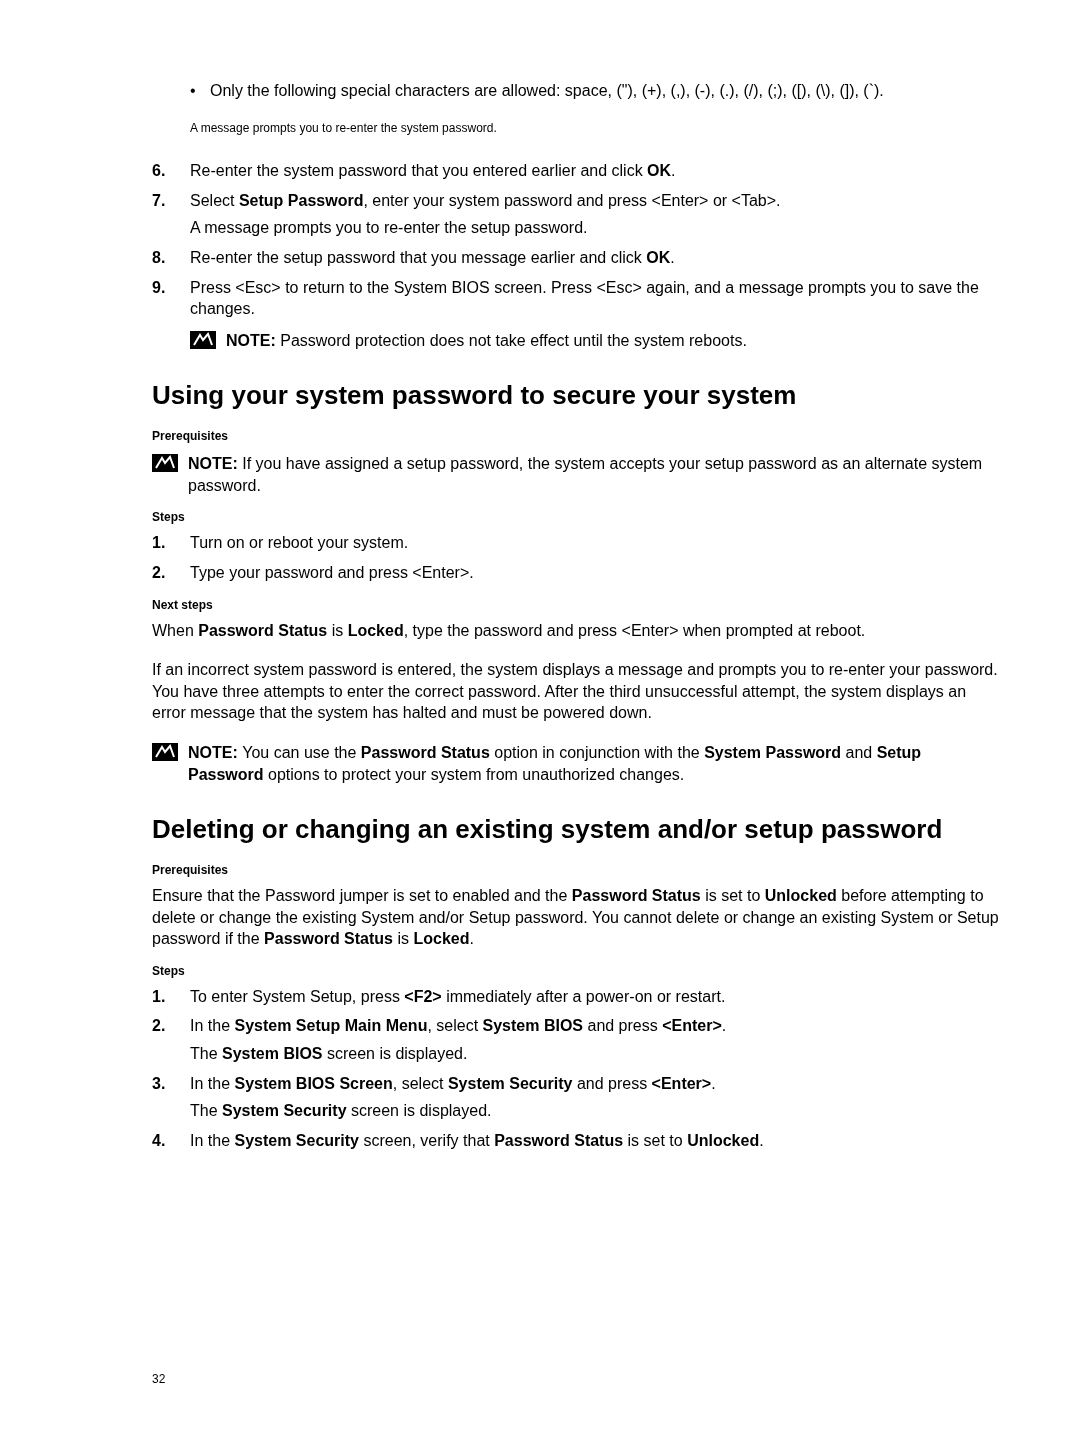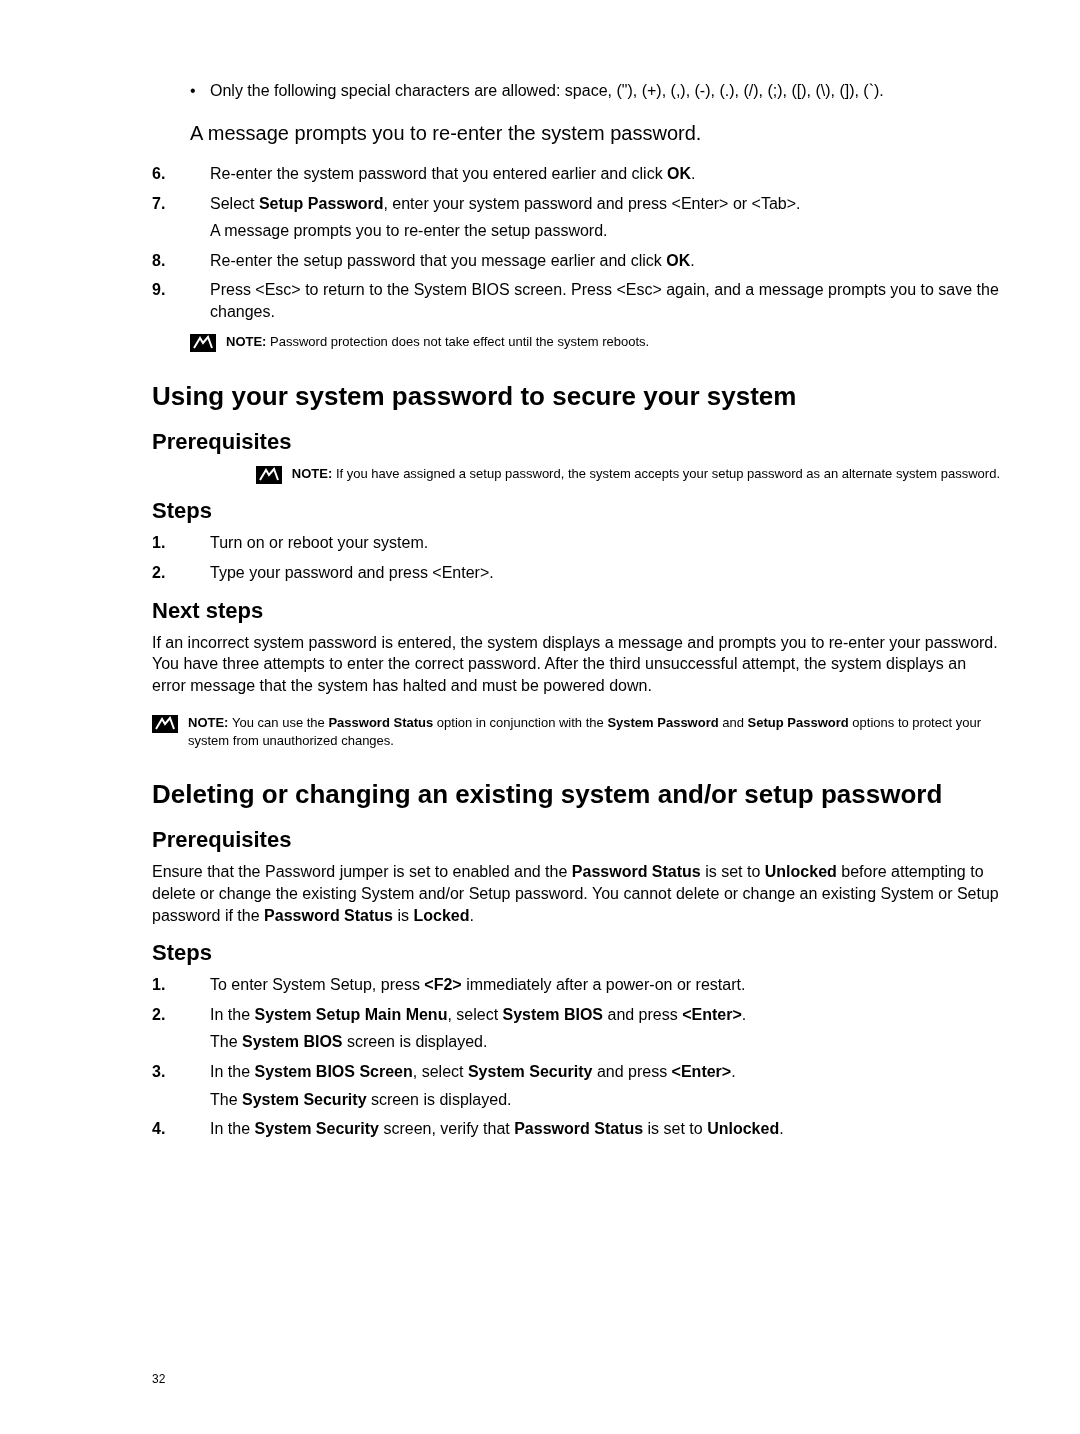--- a/index.html
+++ b/index.html
@@ -1,30 +1,30 @@
 <!DOCTYPE html>
 <html><head>
 <meta charset="utf-8">
 <style>
   * { margin: 0; padding: 0; box-sizing: border-box; }
   html, body { width: 1080px; background: #fff; font-family: Arial, Helvetica, sans-serif; color: #000; }
   .page { width: 1080px; height: 1434px; padding: 82px 80px 40px 152px; position: relative; }
   .bullet-item { display: flex; margin-left: 38px; margin-bottom: 20px; font-size: 16px; }
   .bullet-item .dot { width: 20px; flex-shrink: 0; }
-  .paragraph { font-size: 20px; margin-left: 38px; margin-bottom: 16px; line-height: 1.35; }
+  .paragraph { font-size: 12px; margin-left: 38px; margin-bottom: 24px; line-height: 1.35; }
   .num-item { display: flex; font-size: 16px; margin-bottom: 8px; line-height: 1.35; }
   .num-item .num { width: 38px; flex-shrink: 0; font-weight: bold; }
-  .num-item .txt { flex: 1; margin-left: 20px; }
+  .num-item .txt { flex: 1; }
   .note-row { display: flex; margin-left: 38px; margin-top: 10px; margin-bottom: 10px; align-items: flex-start; }
   .note-row.noindent { margin-left: 0; justify-content: flex-end; }
   .note-icon { width: 26px; height: 18px; flex-shrink: 0; margin-right: 10px; margin-top: 1px; }
   .note-icon svg { width: 26px; height: 18px; }
-  .note-txt { font-size: 13px; line-height: 1.35; }
+  .note-txt { font-size: 16px; line-height: 1.35; }
   h2.section { font-size: 26px; font-weight: bold; margin-top: 30px; margin-bottom: 18px; line-height: 1.15; }
-  h3.sub { font-size: 22px; font-weight: bold; margin-top: 14px; margin-bottom: 8px; }
+  h3.sub { font-size: 12px; font-weight: bold; margin-top: 14px; margin-bottom: 8px; }
   .body-p { font-size: 16px; line-height: 1.35; margin-bottom: 18px; }
   .page-num { position: absolute; left: 152px; bottom: 48px; font-size: 12px; }
   b { font-weight: bold; }
 </style>
 </head>
 <body>
 
 <div class="page">
 
   <div class="bullet-item">
@@ -96,20 +96,23 @@
     <span class="num">1.</span>
     <span class="txt">Turn on or reboot your system.</span>
   </div>
   <div class="num-item">
     <span class="num">2.</span>
     <span class="txt">Type your password and press &lt;Enter&gt;.</span>
   </div>
 
   <h3 class="sub">Next steps</h3>
 
+  <p class="body-p">
+    <span>When </span><b>Password Status</b><span> is </span><b>Locked</b><span>, type the password and press &lt;Enter&gt; when prompted at reboot.</span>
+  </p>
 
   <p class="body-p">If an incorrect system password is entered, the system displays a message and prompts you to re-enter your password. You have three attempts to enter the correct password. After the third unsuccessful attempt, the system displays an error message that the system has halted and must be powered down.</p>
 
 
   <div class="note-row noindent">
     <span class="note-icon">
       <svg viewBox="0 0 26 18">
           <rect x="0" y="0" width="26" height="18" fill="#000"></rect>
           <path d="M4 14 L10 4 L13 9 L18 3 L22 14" stroke="#fff" stroke-width="2" fill="none"></path>
         </svg>

